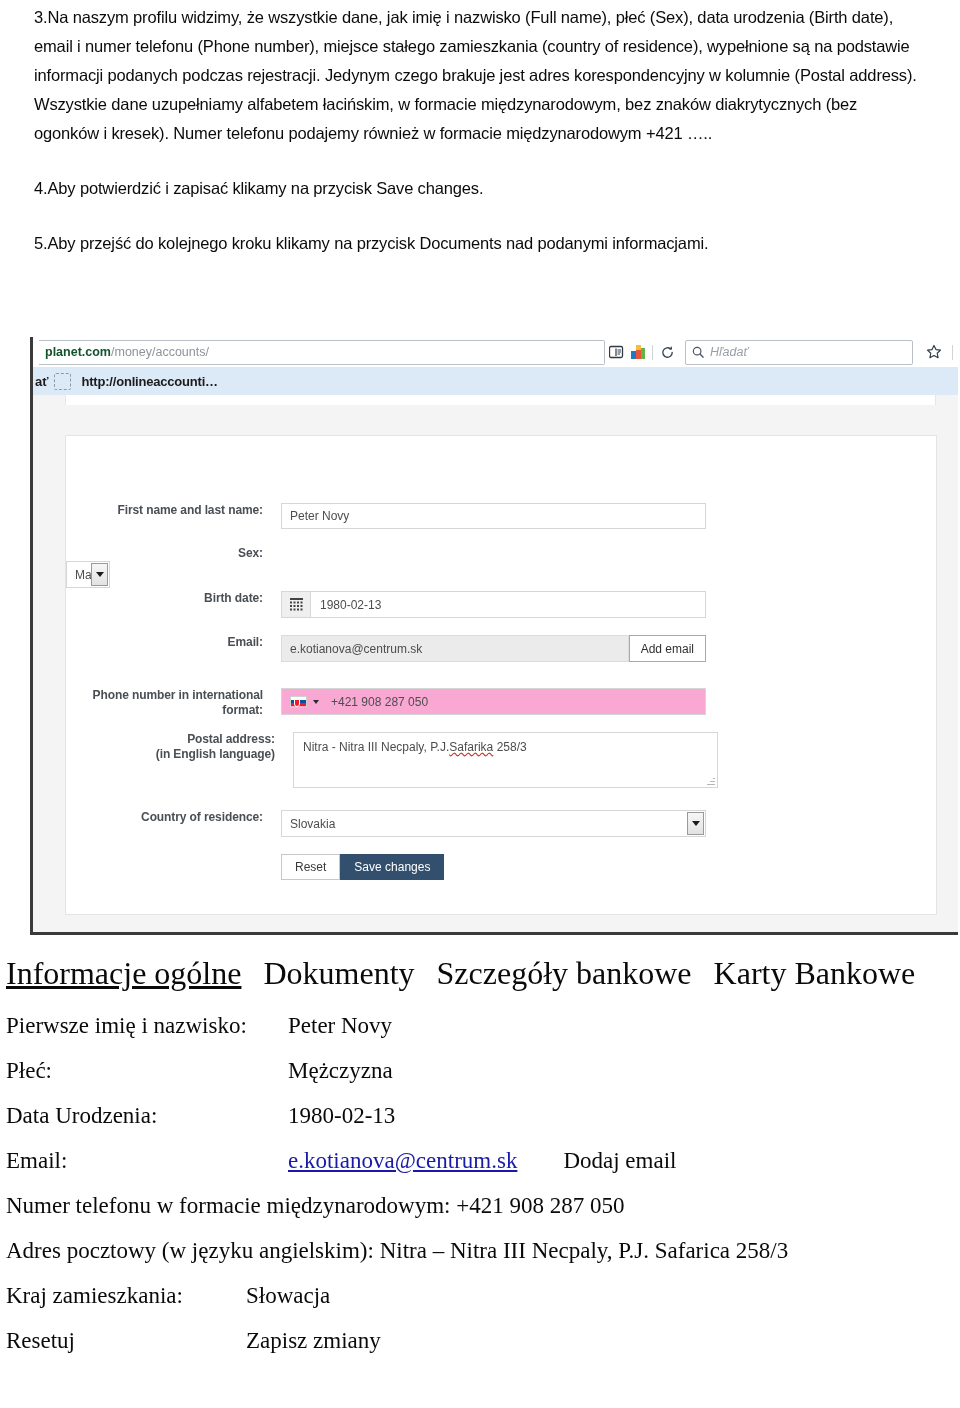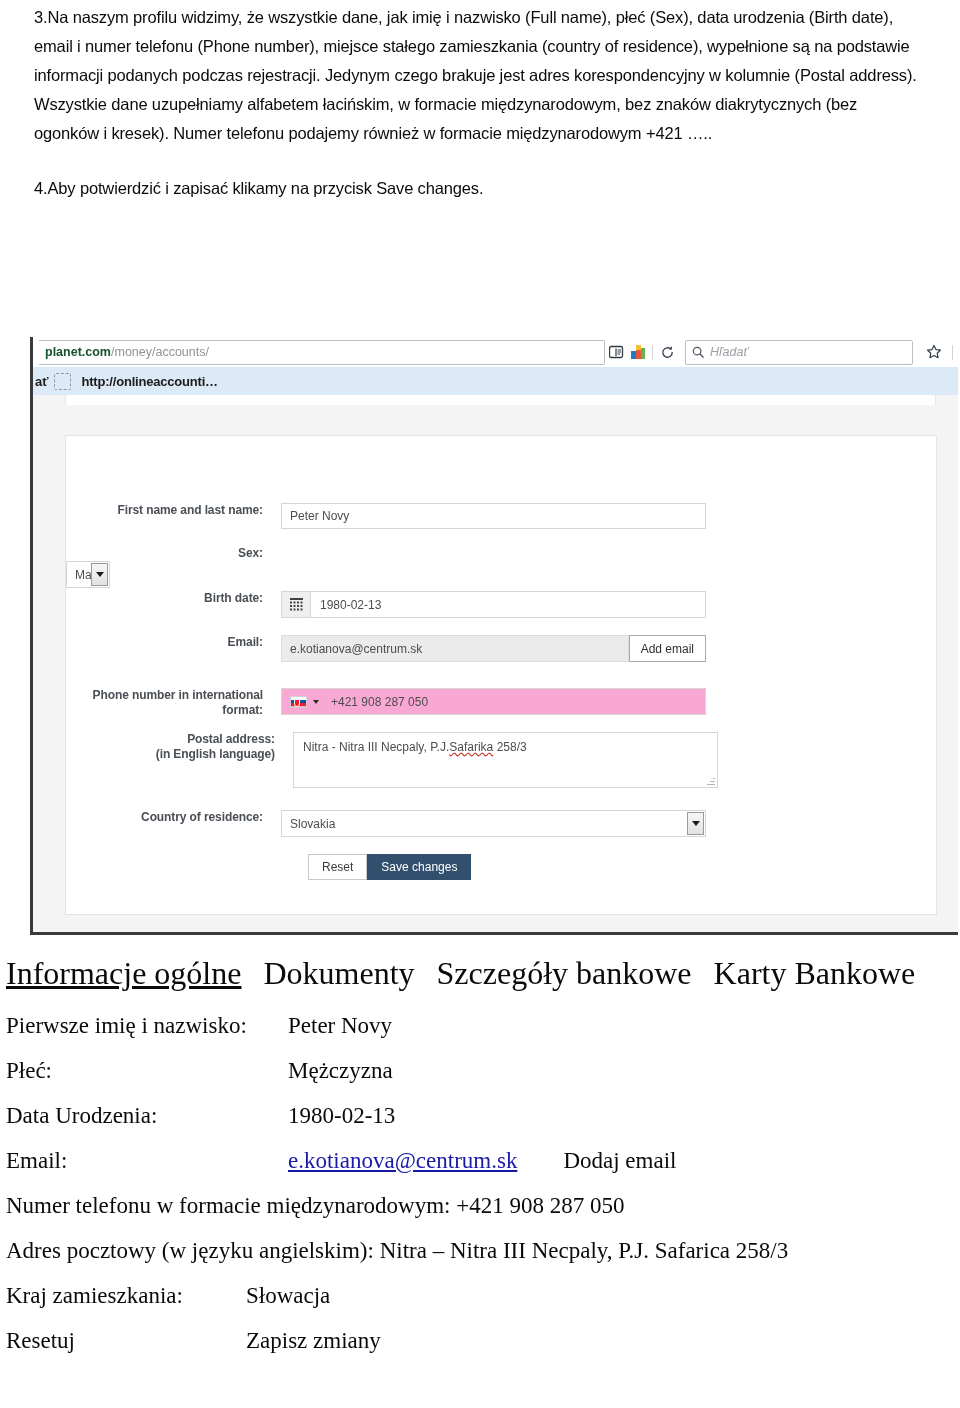--- a/index.html
+++ b/index.html
@@ -392,21 +392,21 @@
     position: absolute;
     right: 0;
     height: 1px;
     background: #b5b5b5;
     display: block;
   }
   .resize-grip i:nth-child(1) { bottom: 0; width: 8px; }
   .resize-grip i:nth-child(2) { bottom: 3px; width: 5px; }
   .resize-grip i:nth-child(3) { bottom: 6px; width: 2px; }
 
-  .btn-row { display: flex; align-items: flex-start; margin-left: 27px; }
+  .btn-row { display: flex; align-items: flex-start; }
   .btn-reset {
     height: 26px;
     background: #ffffff;
     border: 1px solid #c8c8c8;
     padding: 0 13px;
     display: flex; align-items: center;
     font-size: 12px; color: #3a3a3a;
     box-sizing: border-box;
     cursor: pointer;
   }
@@ -457,20 +457,21 @@
   .t-spacer { display: inline-block; width: 46px; }
 </style>
 </head>
 <body>
 
 <div class="instr-block">
   <p class="instr-para p1">3.Na naszym profilu widzimy, że wszystkie dane, jak imię  i nazwisko (Full name), płeć (Sex), data urodzenia (Birth date), email i numer telefonu (Phone number), miejsce stałego zamieszkania (country of residence), wypełnione są na podstawie informacji podanych podczas rejestracji. Jedynym czego brakuje jest adres korespondencyjny w kolumnie (Postal address). Wszystkie dane uzupełniamy alfabetem łacińskim, w formacie międzynarodowym, bez znaków diakrytycznych (bez ogonków i kresek). Numer telefonu podajemy również w formacie międzynarodowym  +421 …..</p>
   <div class="instr-gap"></div>
   <p class="instr-para">4.Aby potwierdzić i zapisać klikamy na przycisk Save changes.</p>
   <div class="instr-gap"></div>
+  <p class="instr-para">5.Aby przejść do kolejnego kroku klikamy na przycisk Documents nad podanymi informacjami.</p>
 </div>
 
 <div class="browser-shot">
 
   <div class="nav-toolbar">
     <div class="urlbar">
       <span class="url-text"><b>planet.com</b><span>/money/accounts/</span></span>
     </div>
 
     <div class="tb-icon">

